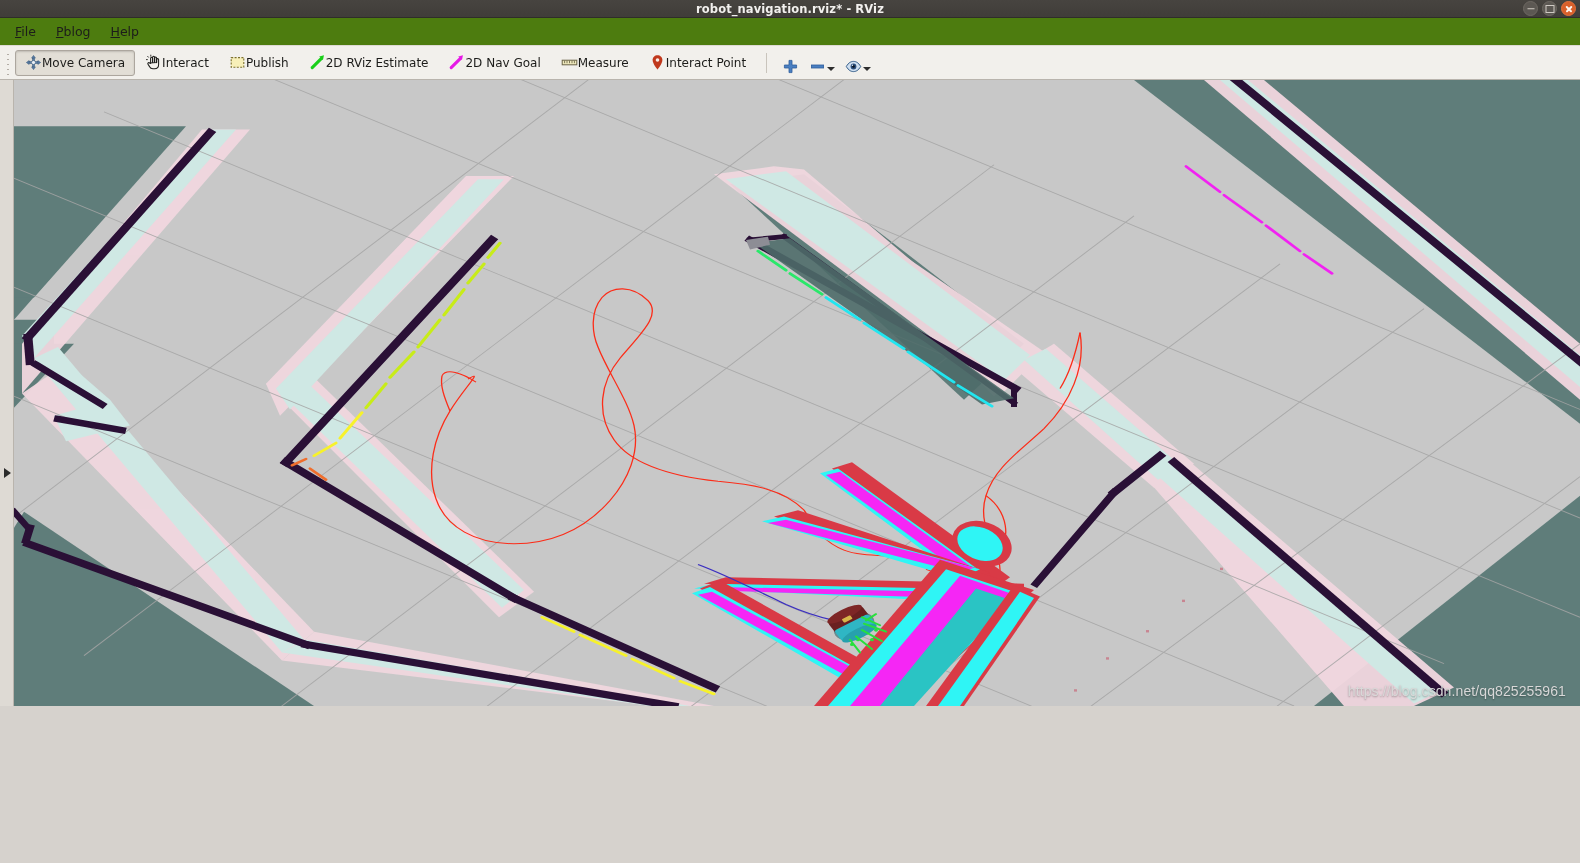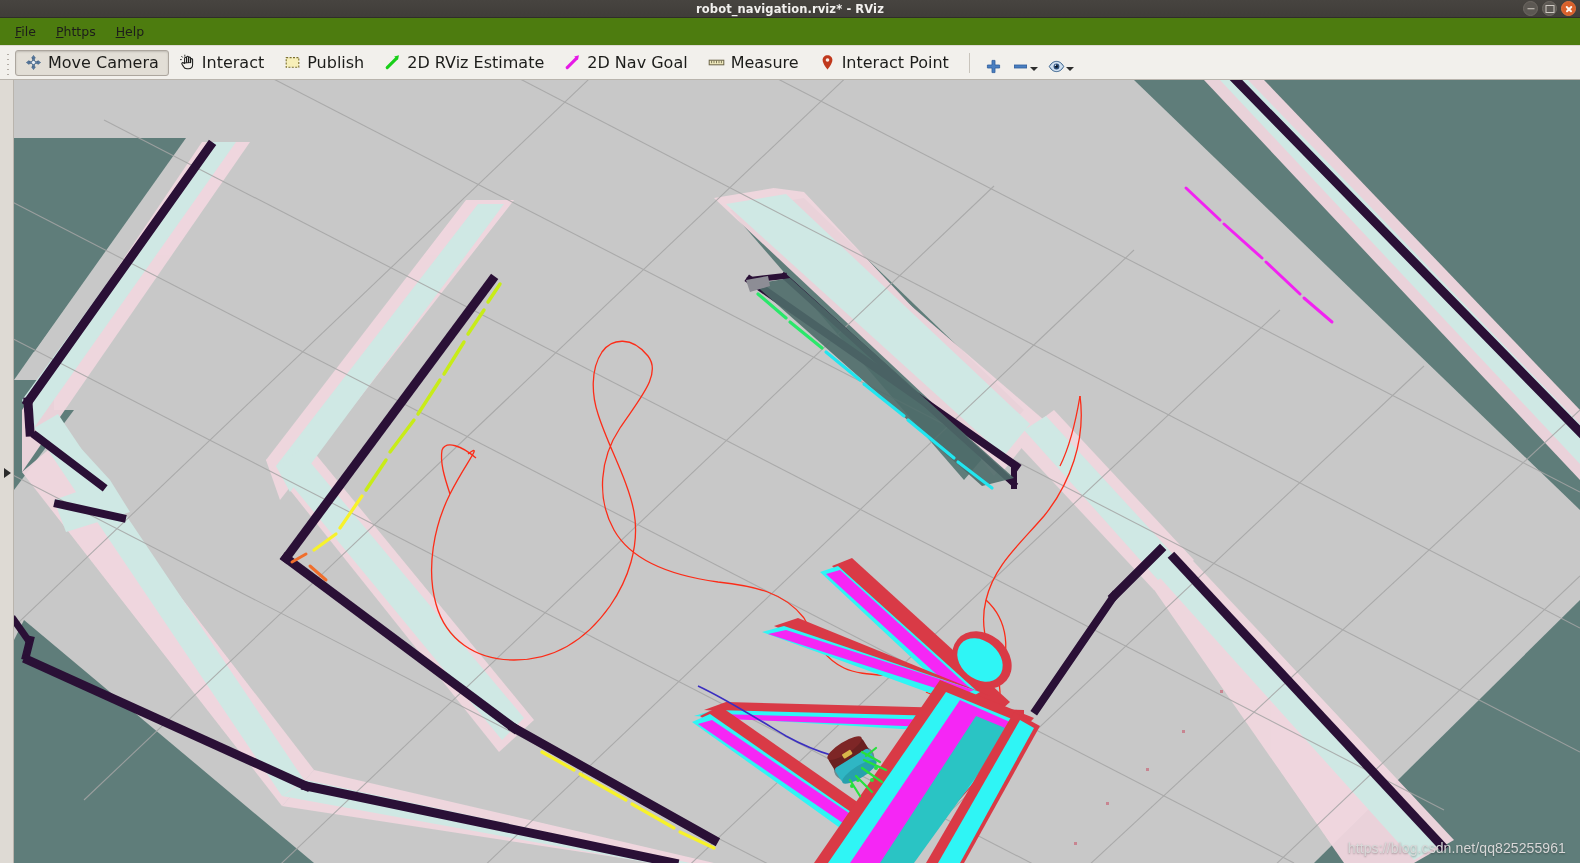--- a/index.html
+++ b/index.html
@@ -84,23 +84,23 @@
   }
   .tb-grip {
     width: 9px; height: 26px; margin-right: 2px;
     background-image:
       radial-gradient(circle, #b3ada6 1px, transparent 1.1px);
     background-size: 4px 5px;
     background-position: 2px 2px;
     background-repeat: repeat-y;
   }
   .tb-btn {
-    display: flex; align-items: center; gap: 6px;
+    display: flex; align-items: center; gap: 0;
     height: 26px; padding: 0 9px;
-    font-size: 16px; color: #1c1c1a;
+    font-size: 12px; color: #1c1c1a;
     border: 1px solid transparent; border-radius: 3px;
     white-space: nowrap; cursor: default;
     background: transparent;
   }
   .tb-btn.active {
     background: #e2ded6;
     border: 1px solid #aca69e;
     box-shadow: inset 0 1px 2px rgba(0,0,0,.16);
   }
   .tb-sep {
@@ -114,21 +114,21 @@
   }
   .caret-dn {
     width: 0; height: 0; border-left: 4px solid transparent;
     border-right: 4px solid transparent; border-top: 4px solid #2d2d2d;
     margin-bottom: 4px;
   }
 
   
   .main {
     position: relative;
-    height: 783px;
+    height: 626px;
     display: flex;
     background: #6d28d9;
     border-radius: 23px;
   }
   .left-splitter {
     width: 14px; height: 100%;
     background: #dedad4;
     border-right: 1px solid #b9b4ad;
     position: relative; flex: none;
     cursor: col-resize;
@@ -169,21 +169,21 @@
       <div class="win-btn maximize"></div>
       <div class="win-btn close">
           <span class="x1"></span>
           <span class="x2"></span>
         </div>
     </div>
   </div>
 
   <div class="menubar">
     <div class="menu-item"><span class="mn">F</span><span>ile</span></div>
-    <div class="menu-item"><span class="mn">P</span><span>https</span></div>
+    <div class="menu-item"><span class="mn">P</span><span>blog</span></div>
     <div class="menu-item"><span class="mn">H</span><span>elp</span></div>
   </div>
 
   <div class="toolbar">
     <div class="tb-grip"></div>
 
     <div class="tb-btn active">
       <span class="tb-icon">
         <svg viewBox="0 0 17 17" width="17" height="17">
           <g fill="#5b7fa8" stroke="#3d5d80" stroke-width=".6">

